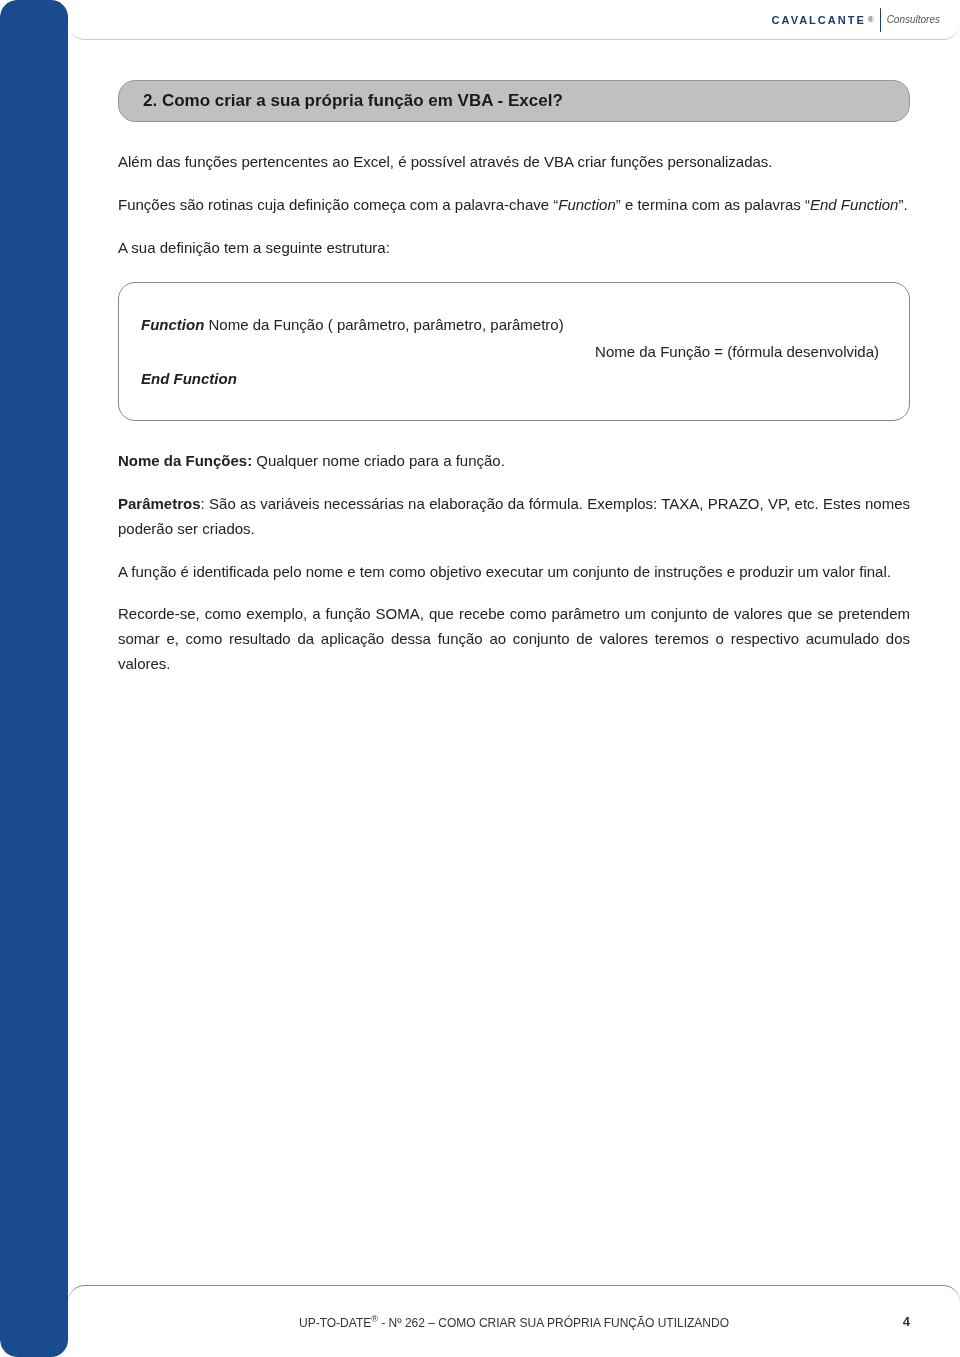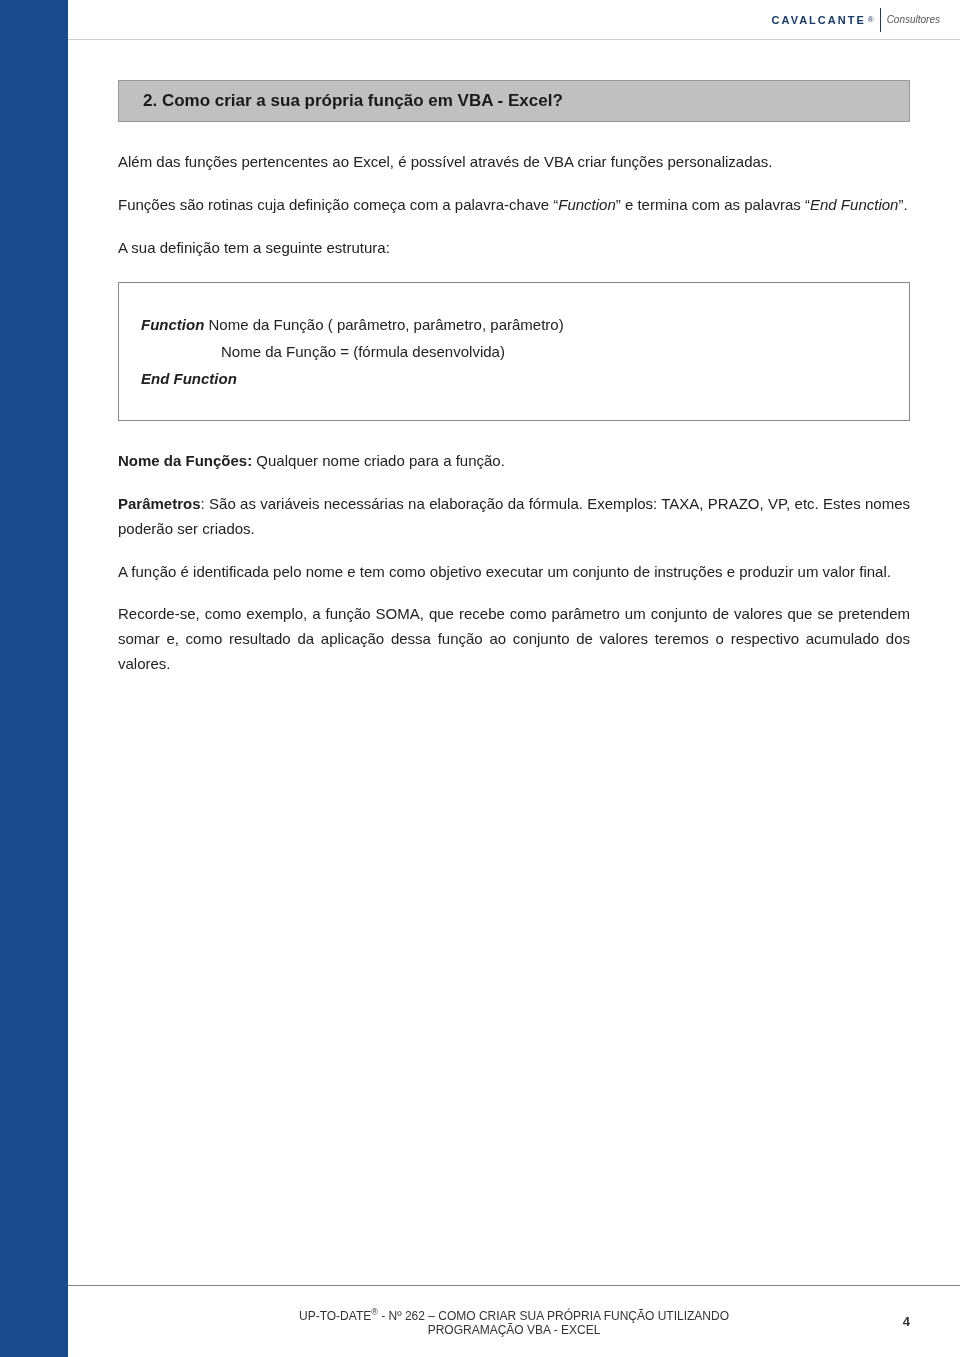--- a/index.html
+++ b/index.html
@@ -1,18 +1,19 @@
 <!DOCTYPE html>
 <html><head>
   <meta charset="utf-8">
   <style>
     * {
       margin: 0;
       padding: 0;
       box-sizing: border-box;
+      border-radius: 17px;
     }
 
     body {
       width: 960px;
       min-height: 1357px;
       background: #ffffff;
       font-family: Arial, sans-serif;
       font-size: 15px;
       color: #222;
       position: relative;
@@ -101,20 +102,21 @@
       color: #222;
     }
 
     .code-line .kw {
       font-weight: bold;
       font-style: italic;
     }
 
     .code-line-indent {
       padding-left: 80px;
+      text-align: right;
     }
 
     
     .footer {
       position: absolute;
       bottom: 0;
       left: 68px;
       right: 0;
       height: 72px;
       border-top: 1px solid #888;
@@ -242,18 +244,15 @@
   </p>
 
 </div>
 
 <div class="footer">
   <div style="width:30px;"></div>
   <div class="footer-text">
     <div>
       <span>UP-TO-DATE</span><span style="font-size:9px;vertical-align:super;">®</span><span> - Nº 262 – COMO CRIAR SUA PRÓPRIA FUNÇÃO UTILIZANDO</span>
     </div>
-    <div>
-      <span>PROGRAMAÇÃO VBA - EXCEL</span>
-    </div>
   </div>
   <div class="footer-page">4</div>
 </div>
 
 </body></html>

